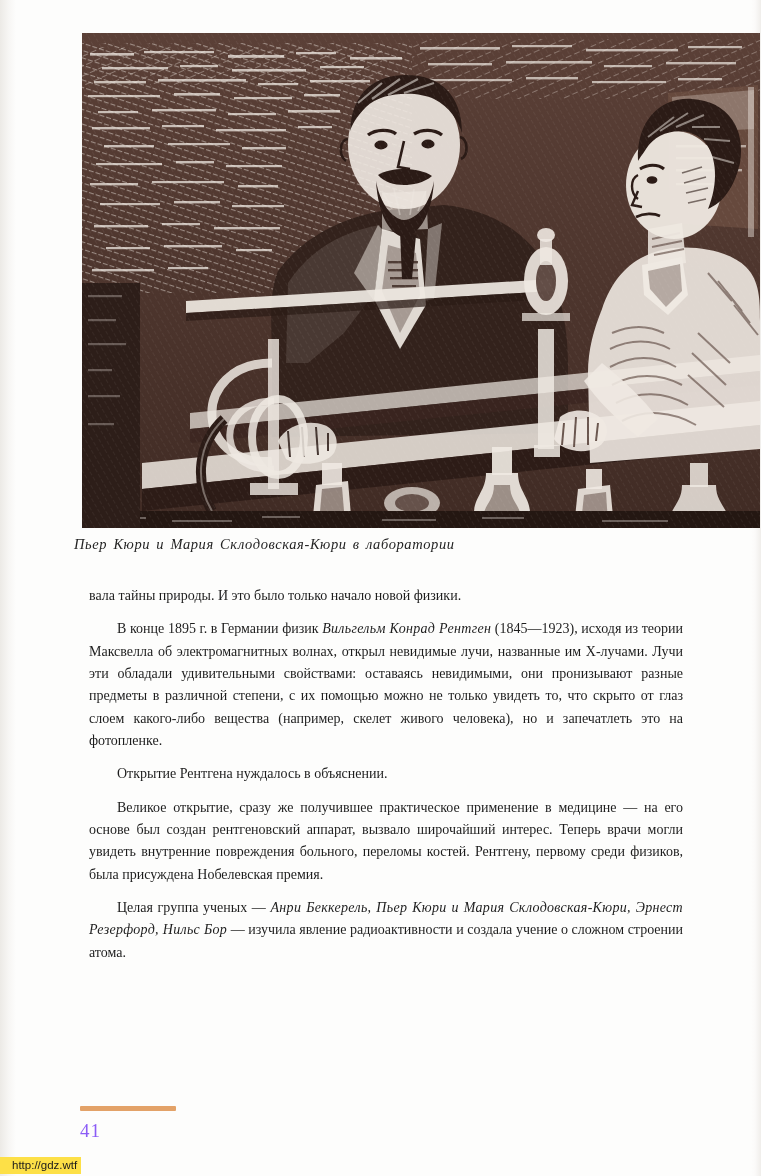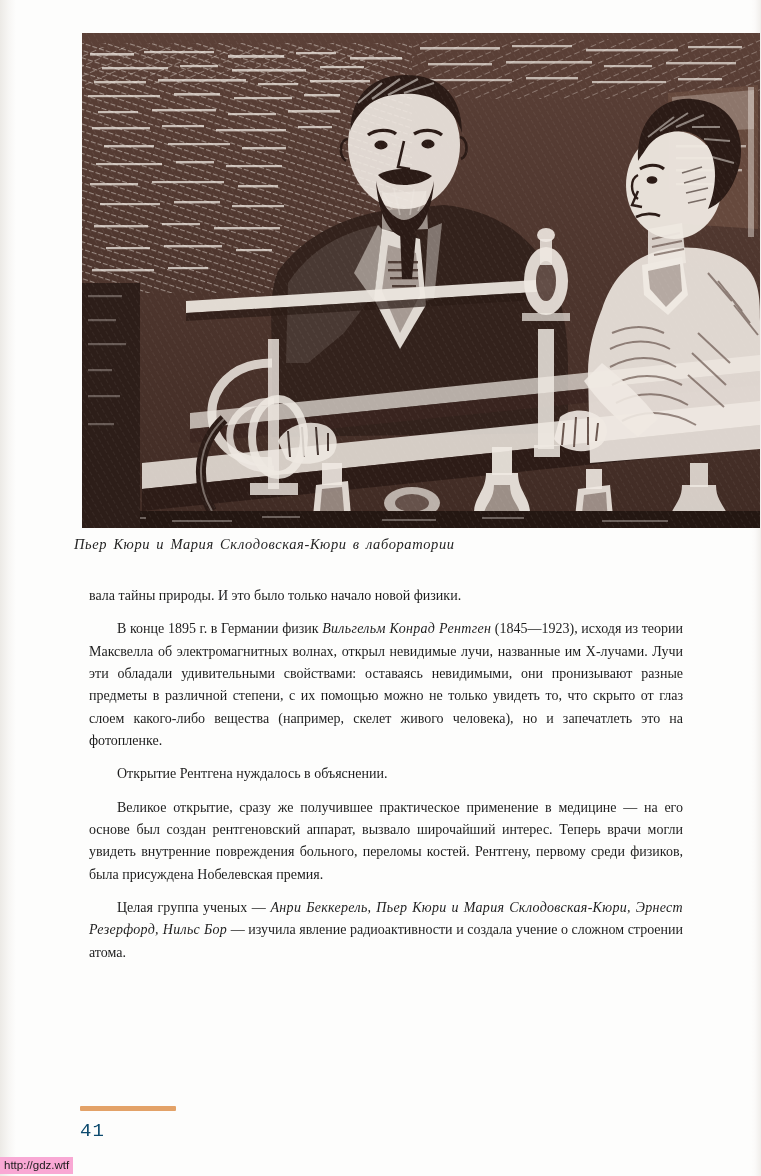--- a/index.html
+++ b/index.html
@@ -103,30 +103,29 @@
     width: 96px;
     height: 5px;
     background: #e3a268;
     border-radius: 1px;
   }
   .page-number {
     position: absolute;
     left: 80px;
     top: 1120px;
     font-size: 19px;
-    color: #0c4a6e;
+    color: #8b5cf6;
     letter-spacing: 1px;
-    font-family: Liberation Mono, monospace;
   }
   .watermark {
     position: absolute;
     left: 0px;
     top: 1157px;
-    padding: 1px 4px 2px 4px;
-    background: #f9a8d4;
+    padding: 1px 4px 2px 12px;
+    background: #fde047;
     color: #1b1b1b;
     font-family: "Liberation Sans", sans-serif;
     font-size: 11.5px;
     line-height: 14px;
     white-space: nowrap;
   }
 </style>
 </head>
 <body>
 

